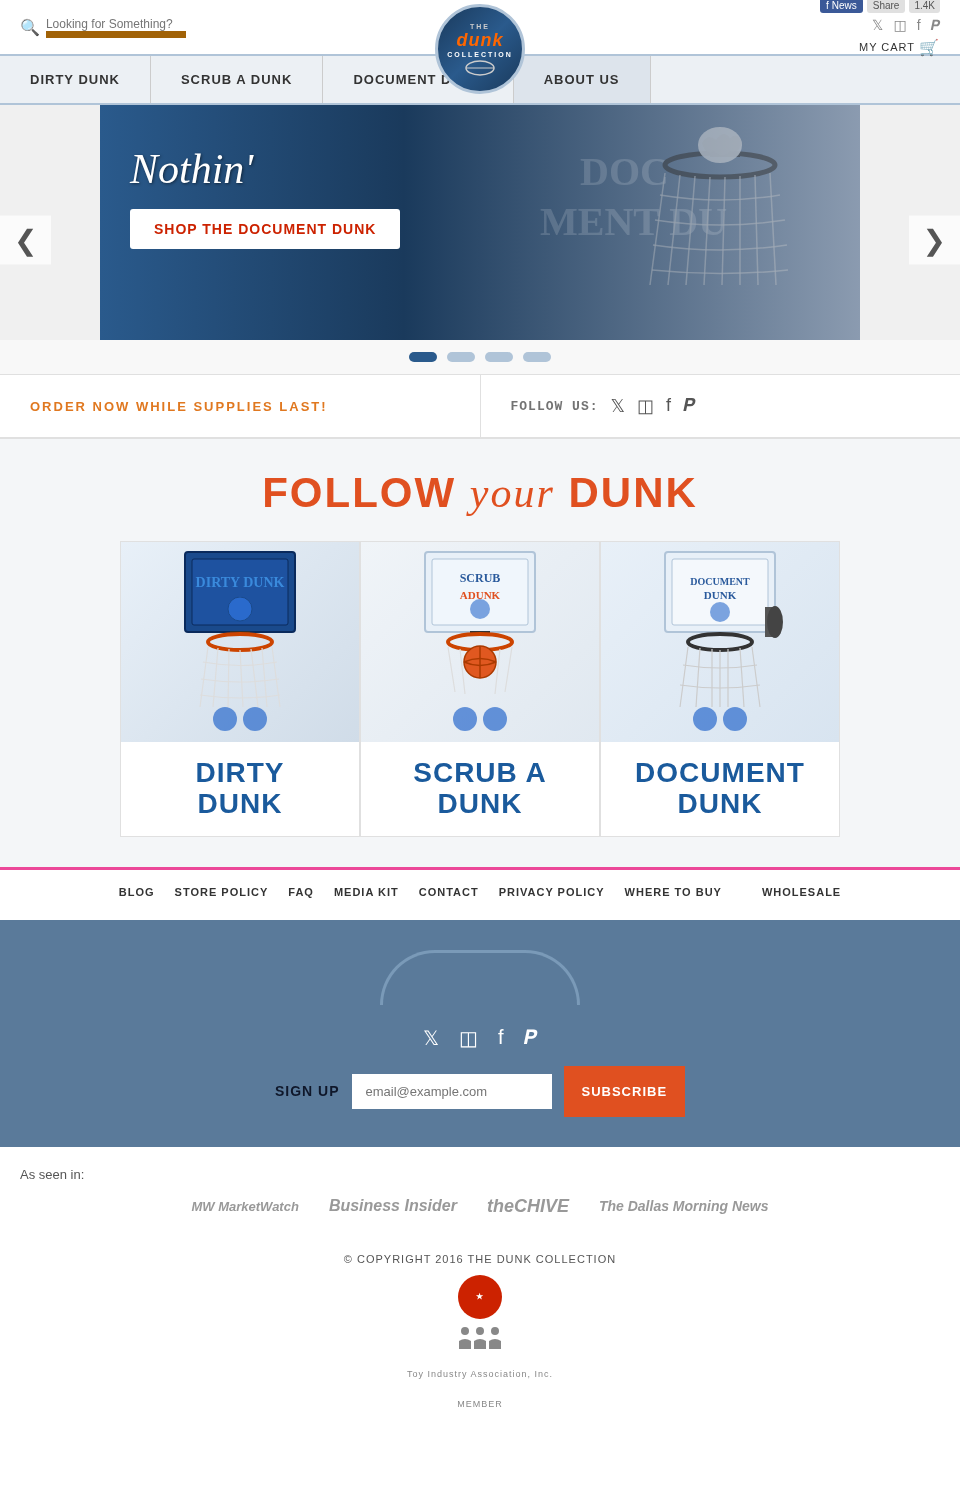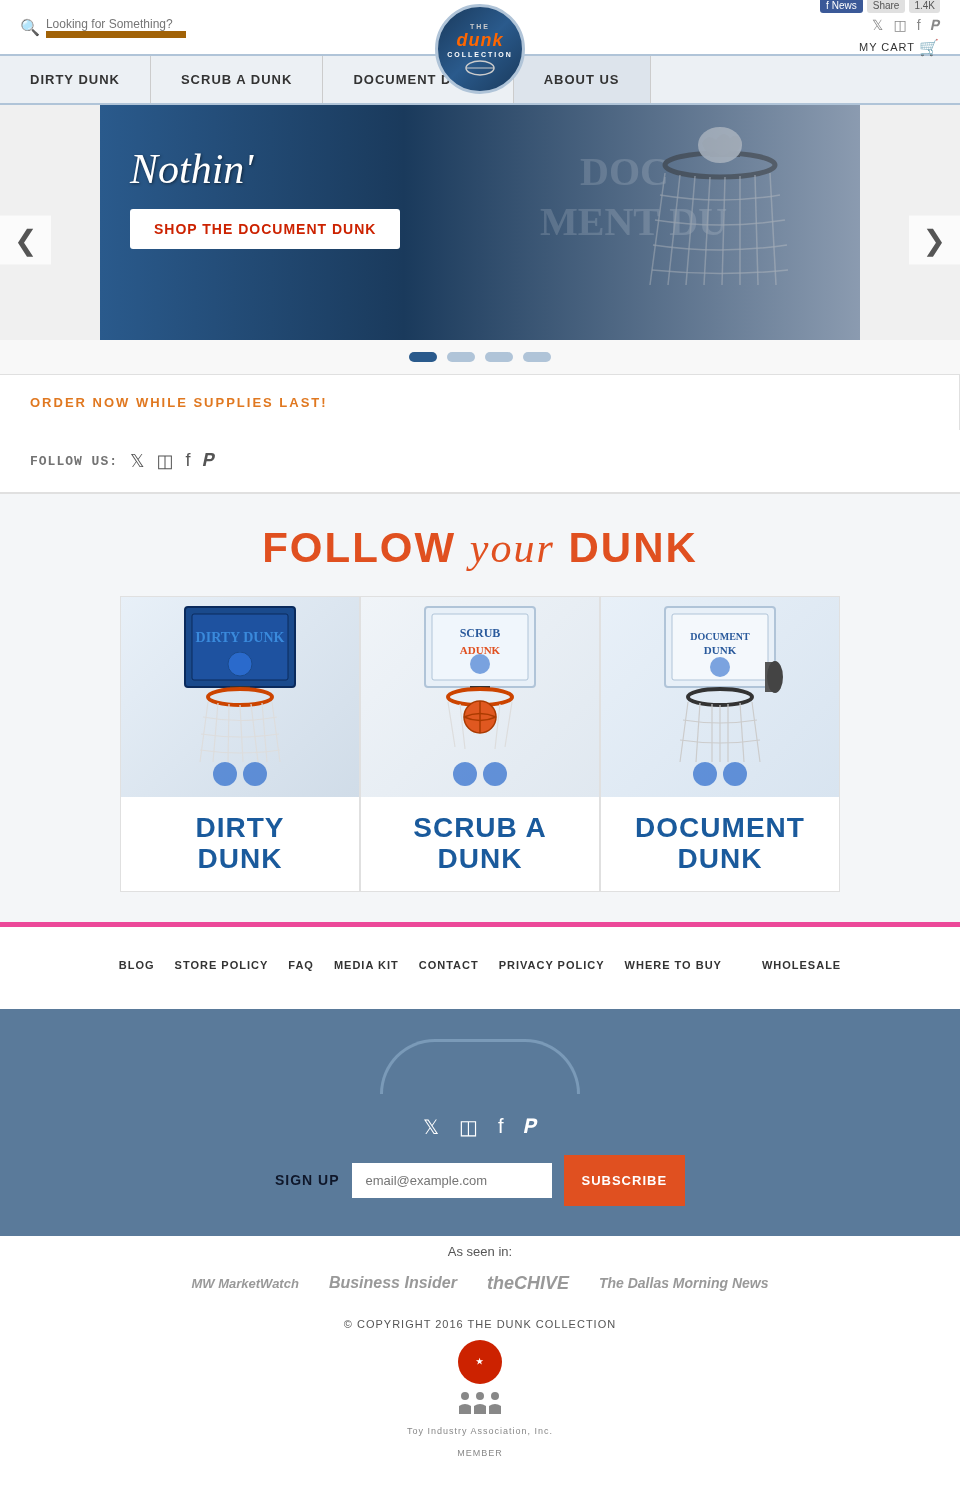--- a/index.html
+++ b/index.html
@@ -190,21 +190,20 @@
       border-radius: 5px;
       background: #b0c4d8;
     }
     .dot.active { background: #2a5a8c; }
 
     
     .order-follow-bar {
       display: flex;
       border-top: 1px solid #e0e0e0;
       border-bottom: 2px solid #e0e0e0;
-      flex-direction: column;
     }
     .order-section {
       flex: 1;
       padding: 20px 30px;
       border-right: 1px solid #e0e0e0;
       display: flex;
       align-items: center;
     }
     .order-text {
       color: #e07820;
@@ -278,23 +277,23 @@
       line-height: 1.1;
       text-transform: uppercase;
     }
 
     
     .footer-links {
       display: flex;
       flex-wrap: wrap;
       justify-content: center;
       gap: 6px 20px;
-      padding: 32px 30px;
+      padding: 16px 30px;
       background: #fff;
-      border-top: 5px solid #ec4899;
+      border-top: 3px solid #ec4899;
     }
     .footer-link {
       font-size: 11px;
       color: #333;
       text-decoration: none;
       letter-spacing: 1px;
       font-weight: bold;
       cursor: pointer;
     }
 
@@ -328,24 +327,24 @@
       border: none;
       padding: 18px 18px;
       font-size: 13px;
       font-weight: bold;
       letter-spacing: 1px;
       cursor: pointer;
     }
     .as-seen-in {
       font-size: 13px;
       color: #555;
-      text-align: center;
+      text-align: left;
       background: #fff;
       width: 100%;
-      padding: 8px;
+      padding: 20px;
     }
     .as-seen-label { margin-bottom: 14px; }
     .press-logos {
       display: flex;
       justify-content: center;
       align-items: center;
       gap: 30px;
       flex-wrap: wrap;
     }
     .press-logo { color: #999; font-size: 16px; font-weight: bold; font-style: italic; }
@@ -650,21 +649,21 @@
     <span class="press-logo dallas">The Dallas Morning News</span>
   </div>
 </div>
 
 <div class="copyright-area">
   <span>© COPYRIGHT 2016 THE DUNK COLLECTION</span>
   <div class="toy-association">
     <div class="toy-logo-circle">
       <span style="font-size:8px;font-weight:bold;">★</span>
     </div>
-    <div style="display:flex;gap:8px;flex-direction:column;align-items:center;margin-top:6px;">
+    <div style="display:flex;gap:16px;flex-direction:column;align-items:center;margin-top:6px;">
       <svg width="50" height="24" viewBox="0 0 50 24">
         <circle cx="10" cy="6" r="4" fill="#888"></circle>
         <circle cx="25" cy="6" r="4" fill="#888"></circle>
         <circle cx="40" cy="6" r="4" fill="#888"></circle>
         <path d="M 4 24 L 4 16 Q 10 12 16 16 L 16 24" fill="#888"></path>
         <path d="M 19 24 L 19 16 Q 25 12 31 16 L 31 24" fill="#888"></path>
         <path d="M 34 24 L 34 16 Q 40 12 46 16 L 46 24" fill="#888"></path>
       </svg>
       <span class="toy-association-text">Toy Industry Association, Inc.</span>
       <span class="toy-association-text">MEMBER</span>

